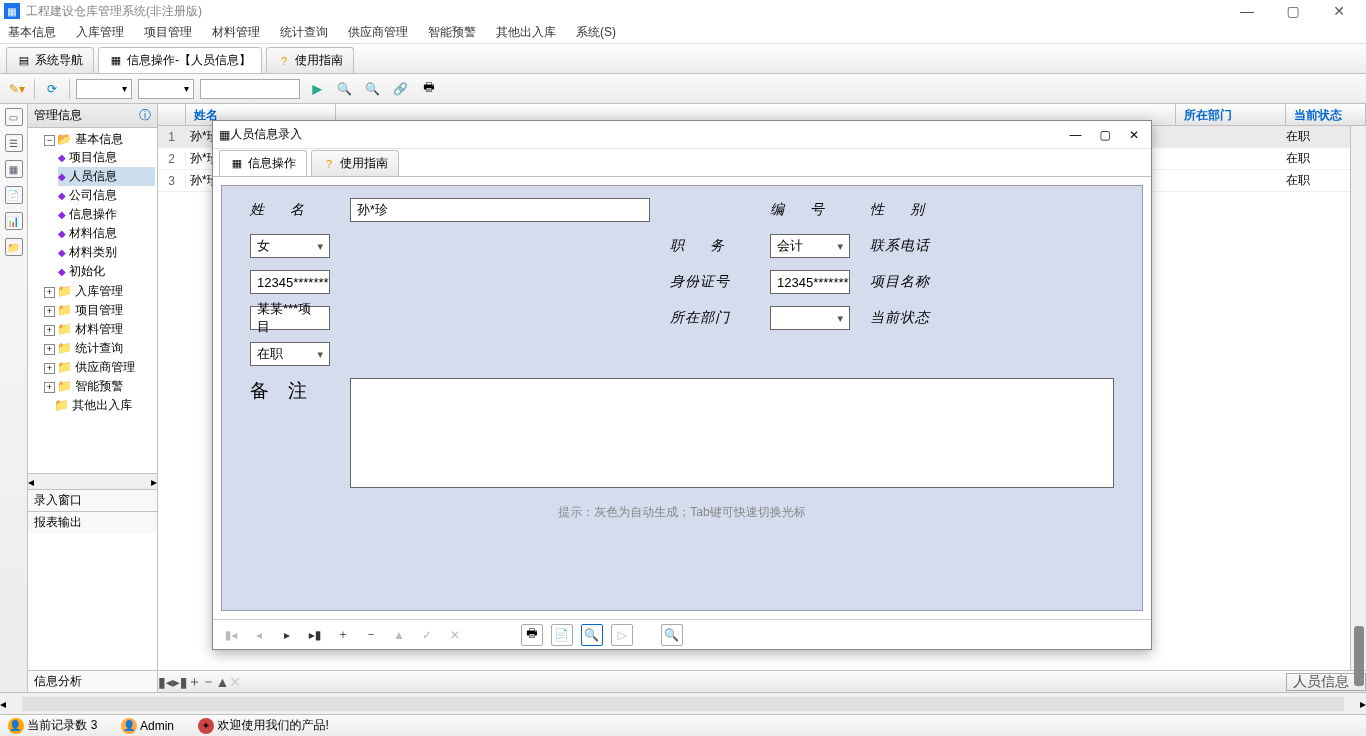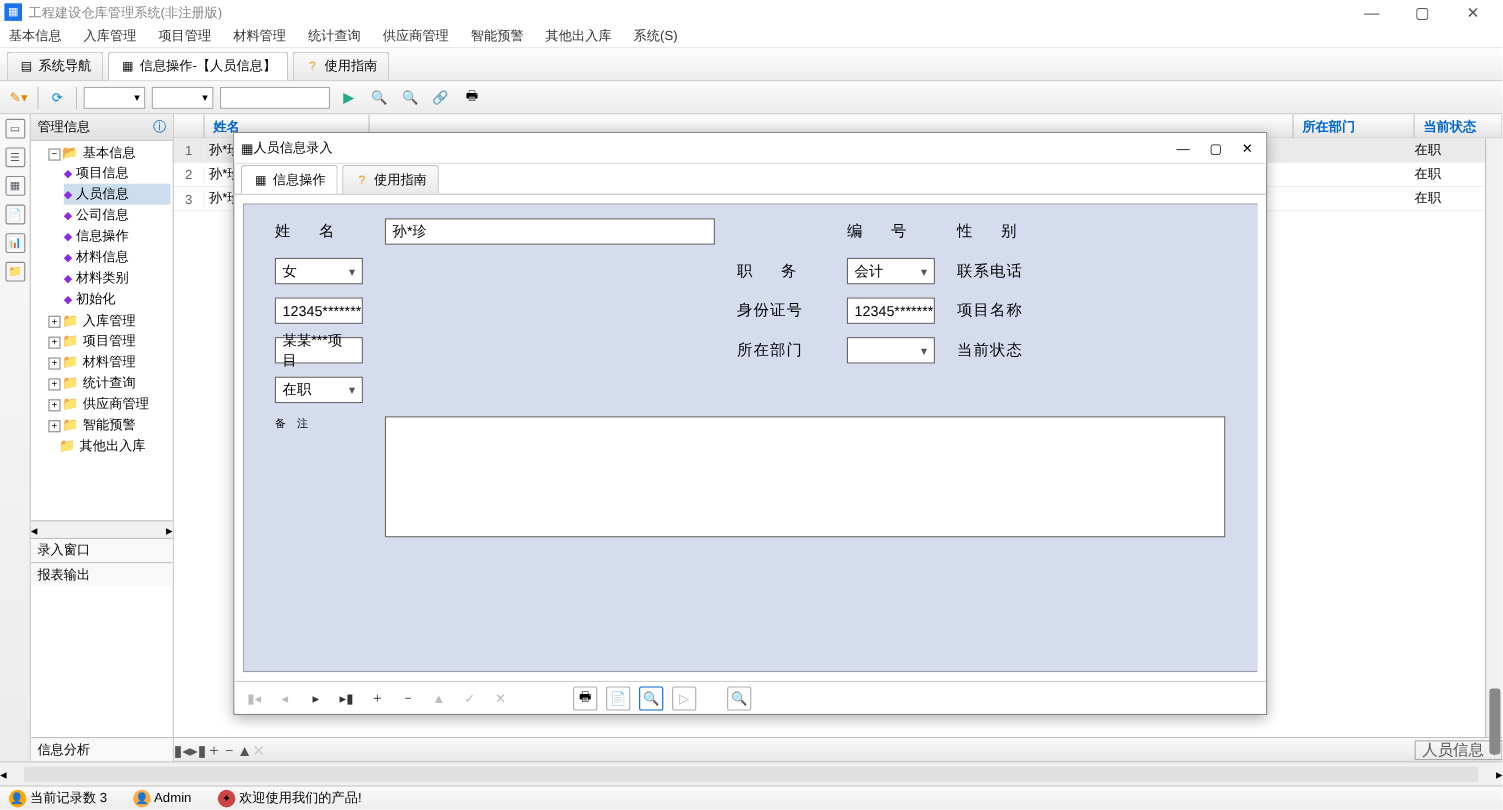--- a/index.html
+++ b/index.html
@@ -61,21 +61,21 @@
 .right-scroll .thumb { position:absolute; right:2px; top:500px; width:10px; height:60px; background:#888; border-radius:3px; }
 
 
 .dialog { position:absolute; left:212px; top:120px; width:940px; height:530px; background:#fff; border:1px solid #888; box-shadow:0 4px 12px rgba(0,0,0,0.3); display:flex; flex-direction:column; }
 .dlg-title { height:28px; background:#fff; display:flex; align-items:center; padding:0 6px; border-bottom:1px solid #e0e0e0; }
 .dlg-title .win-controls { gap:18px; margin-right:6px; }
 .dlg-tabs { height:28px; border-bottom:1px solid #c0c0c0; display:flex; align-items:flex-end; padding:0 6px; gap:4px; }
 .dlg-body { flex:1; margin:8px; border:1px solid #99a; background:#d4dcee; padding:12px 28px; overflow:auto; }
 .dlg-body h2 { color:#0033cc; font-family:"SimHei",sans-serif; font-size:20px; letter-spacing:8px; margin-bottom:16px; font-weight:bold; }
 .form-grid { display:grid; grid-template-columns: 80px 300px 80px 80px 300px; gap:12px 20px; align-items:center; }
-.form-grid label { font-size:14px; letter-spacing:6px; white-space:nowrap; }
+.form-grid label { font-size:14px; letter-spacing:6px; white-space:nowrap;font-style:italic; }
 .form-grid .lbl-tight { letter-spacing:1px; }
 .finput { height:24px; border:1px solid #666; background:#fff; padding:0 6px; font-size:13px; display:flex; align-items:center; width:100%; }
 .finput.ro { background:#e0e0e0; }
 .fsel { position:relative; }
 .fsel::after { content:"▾"; position:absolute; right:6px; font-size:11px; color:#555; }
 .remark-row { display:flex; gap:20px; margin-top:12px; align-items:flex-start; }
 .remark-row textarea { flex:1; height:110px; border:1px solid #666; background:#fff; resize:none; }
 .hint { text-align:center; color:#888; margin-top:16px; font-size:12px; }
 .dlg-toolbar { height:30px; border-top:1px solid #ccc; display:flex; align-items:center; padding:0 8px; gap:8px; }
 .dlg-toolbar .nav-btn { width:20px; text-align:center; color:#333; font-size:12px; }
@@ -288,23 +288,24 @@
       <label class="lbl-tight">所在部门</label>
       <div class="finput fsel"></div>
 
       <label class="lbl-tight">当前状态</label>
       <div class="finput fsel">在职</div>
       <div></div>
         <div></div>
         <div></div>
     </div>
     <div class="remark-row">
-      <label style="width:80px;font-size:10px">备　注</label>
+      <label style="width:80px;font-size:19px">备　注</label>
       <textarea style=""></textarea>
     </div>
+    <div class="hint">提示：灰色为自动生成；Tab键可快速切换光标</div>
   </div>
   <div class="dlg-toolbar">
     <span class="nav-btn dim">▮◂</span>
     <span class="nav-btn dim">◂</span>
     <span class="nav-btn">▸</span>
     <span class="nav-btn">▸▮</span>
     <span class="nav-btn">＋</span>
     <span class="nav-btn">－</span>
     <span class="nav-btn dim">▲</span>
     <span class="nav-btn dim">✓</span>

